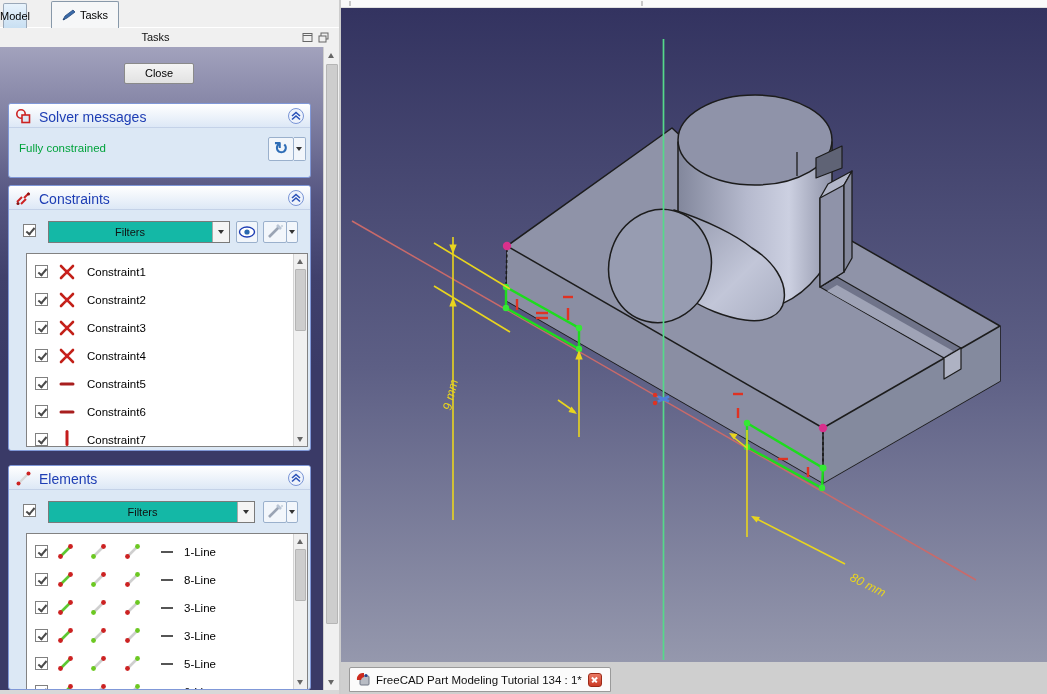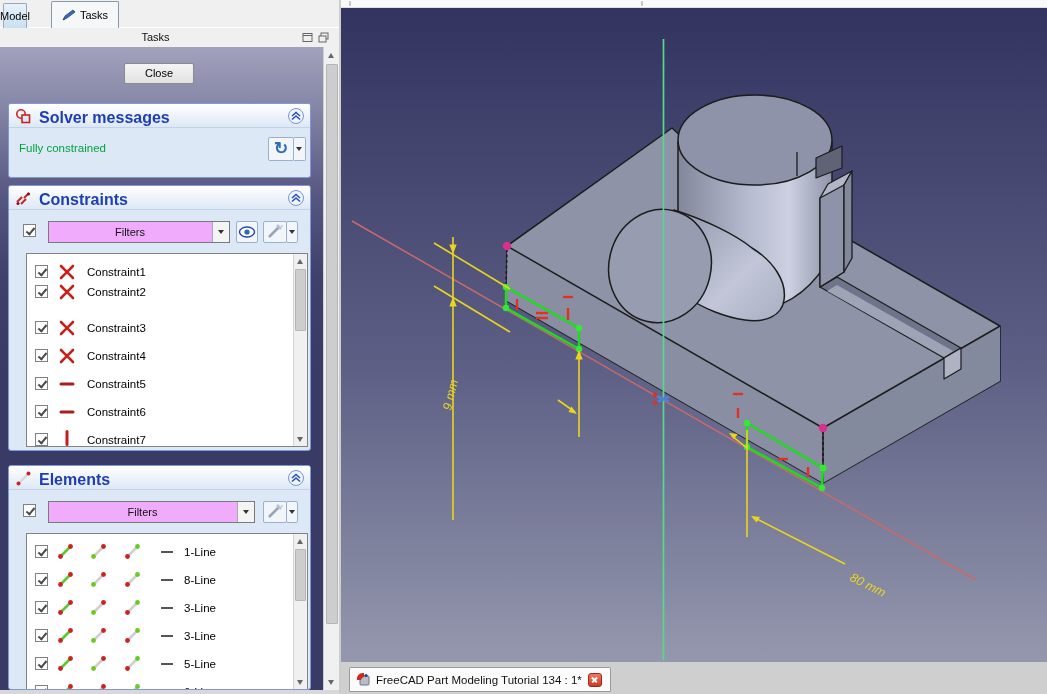--- a/index.html
+++ b/index.html
@@ -24,21 +24,21 @@
   #bottom-strip { left:0; top:690px; width:341px; height:4px; background:#d8d8d8; }
 
   #close-btn { left:124px; top:16px; width:70px; height:21px; background:linear-gradient(#f4f4f4,#e2e2e2);
     border:1px solid #8a8a8a; border-radius:2px; text-align:center; line-height:19px; }
 
   .groupbox { position:absolute; left:8px; width:303px; background:#dce8f5; border:1px solid #8098d8;
     border-radius:3px; overflow:hidden; }
   .gb-header { position:relative; height:24px; background:linear-gradient(#ffffff,#dde8f6);
     border-bottom:1px solid #c4d2e8; }
   .gb-header .hicon { position:absolute; left:6px; top:4px; }
-  .gb-header .htitle { position:absolute; left:30px; top:5px; font-weight:bold; color:#1e3eb4; font-size:16px; }
+  .gb-header .htitle { position:absolute; left:30px; top:5px; font-weight:normal; color:#1e3eb4; font-size:14px; }
   .collapse-btn { position:absolute; right:6px; top:4px; width:16px; height:16px; border:1px solid #7a95d6;
     border-radius:50%; background:#eef3fc; }
   .collapse-btn svg { display:block; margin:2px auto 0; }
 
   #solver-box { top:103px; height:75px; }
   #solver-msg { position:absolute; left:10px; top:38px; color:#00a33c; font-size:11.5px; }
   #refresh-btn { position:absolute; right:16px; top:33px; width:26px; height:24px; background:#f2f6fb;
     border:1px solid #9ab0cc; border-radius:2px; color:#2f6db6; font-size:17px; font-weight:bold;
     text-align:center; line-height:22px; }
   #refresh-drop { position:absolute; right:4px; top:33px; width:12px; height:24px; background:#f2f6fb;
@@ -46,21 +46,21 @@
   .darr { position:absolute; left:50%; top:50%; margin:-2px 0 0 -3.5px; width:0; height:0;
     border-left:3.5px solid transparent; border-right:3.5px solid transparent; border-top:4px solid #333; }
 
   #constraints-box { top:185px; height:266px; }
   #elements-box { top:465px; height:225px; }
 
   .ctrl-row { position:absolute; left:0; width:100%; }
   .cb { position:absolute; width:13px; height:13px; background:#fff; border:1px solid #808080; }
   .cb::after { content:""; position:absolute; left:2px; top:3px; width:7px; height:3px;
     border-left:2px solid #4a4a4a; border-bottom:2px solid #4a4a4a; transform:rotate(-50deg); }
-  .combo { position:absolute; height:22px; background:#f0abfc; border:1px solid #7a7a7a; }
+  .combo { position:absolute; height:22px; background:#14b8a6; border:1px solid #7a7a7a; }
   .combo .lbl { position:absolute; left:0; right:18px; top:4px; text-align:center; color:#111; }
   .combo .dd { position:absolute; right:0; top:0; width:17px; height:100%; border-left:1px solid #aaa; background:#f4f4f4; }
   .sq-btn { position:absolute; height:22px; background:#f2f6fb; border:1px solid #9ab0cc; border-radius:2px; }
   .listbox { position:absolute; left:17px; width:282px; background:#fff; border:1px solid #828282; overflow:hidden; }
   .lrow { position:absolute; left:0; width:100%; height:28px; }
   .lrow .cb { left:8px; top:7px; }
   .lrow .label { position:absolute; top:8px; color:#000; font-size:11.5px; }
 
   
   .vscroll { position:absolute; right:0; top:0; width:14px; height:100%; background:#f0f0f0; border-left:1px solid #d4d4d4; }
@@ -211,21 +211,21 @@
                   <g stroke="#c22018" stroke-width="2.6" stroke-linecap="round">
                     <line x1="3" y1="3" x2="6.8" y2="6.8"></line>
                     <line x1="15" y1="3" x2="11.2" y2="6.8"></line>
                     <line x1="3" y1="15" x2="6.8" y2="11.2"></line>
                     <line x1="15" y1="15" x2="11.2" y2="11.2"></line>
                   </g>
                   <circle cx="9" cy="9" r="2.4" fill="#cc1f1f"></circle>
                 </svg></span>
             <span class="label" style="left:60px;">Constraint1</span>
           </div>
-          <div class="lrow" style="top:24px;text-align:center;">
+          <div class="lrow" style="top:32px;text-align:center;">
             <span class="cb"></span>
             <span class="abs" style="left:31px; top:5px;"><svg width="18" height="18" viewBox="0 0 18 18">
                   <g stroke="#c22018" stroke-width="2.6" stroke-linecap="round">
                     <line x1="3" y1="3" x2="6.8" y2="6.8"></line>
                     <line x1="15" y1="3" x2="11.2" y2="6.8"></line>
                     <line x1="3" y1="15" x2="6.8" y2="11.2"></line>
                     <line x1="15" y1="15" x2="11.2" y2="11.2"></line>
                   </g>
                   <circle cx="9" cy="9" r="2.4" fill="#cc1f1f"></circle>
                 </svg></span>

